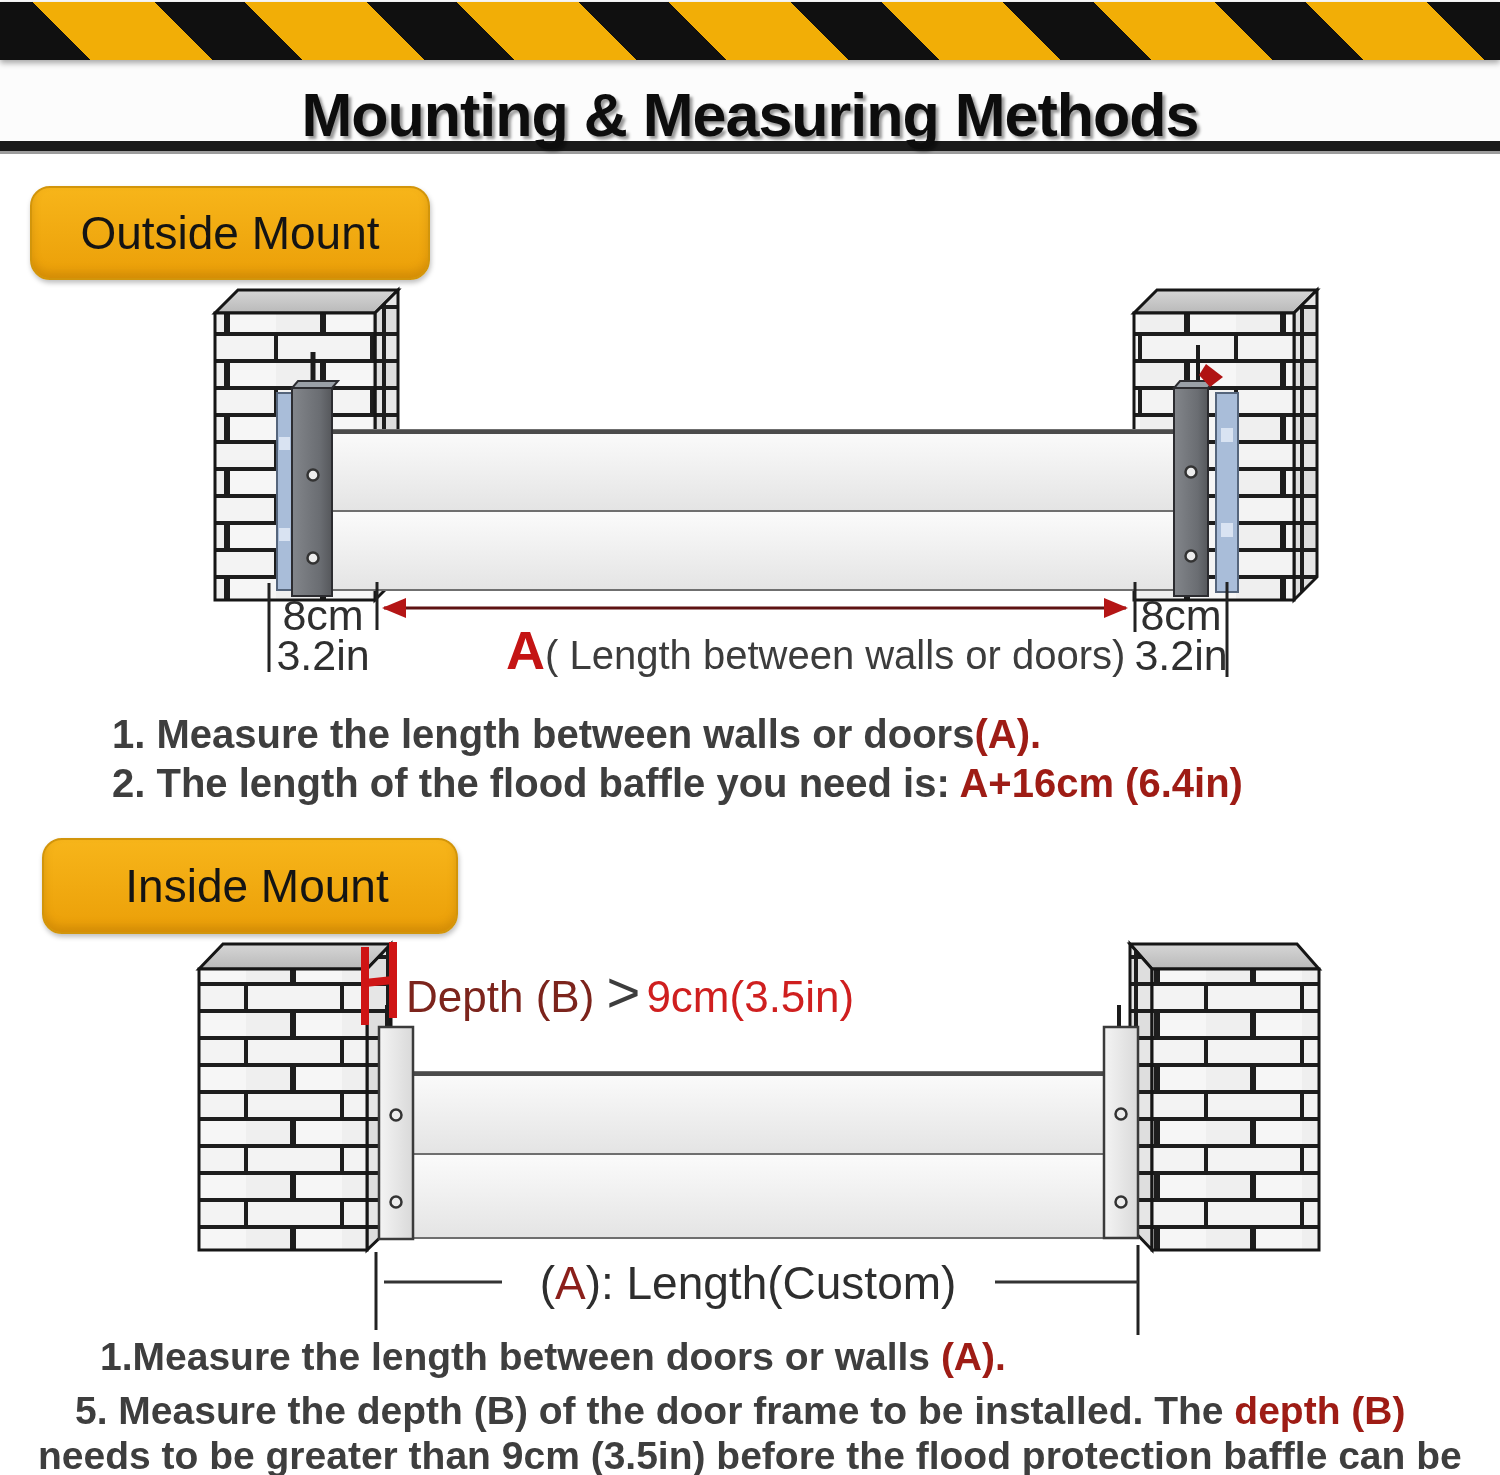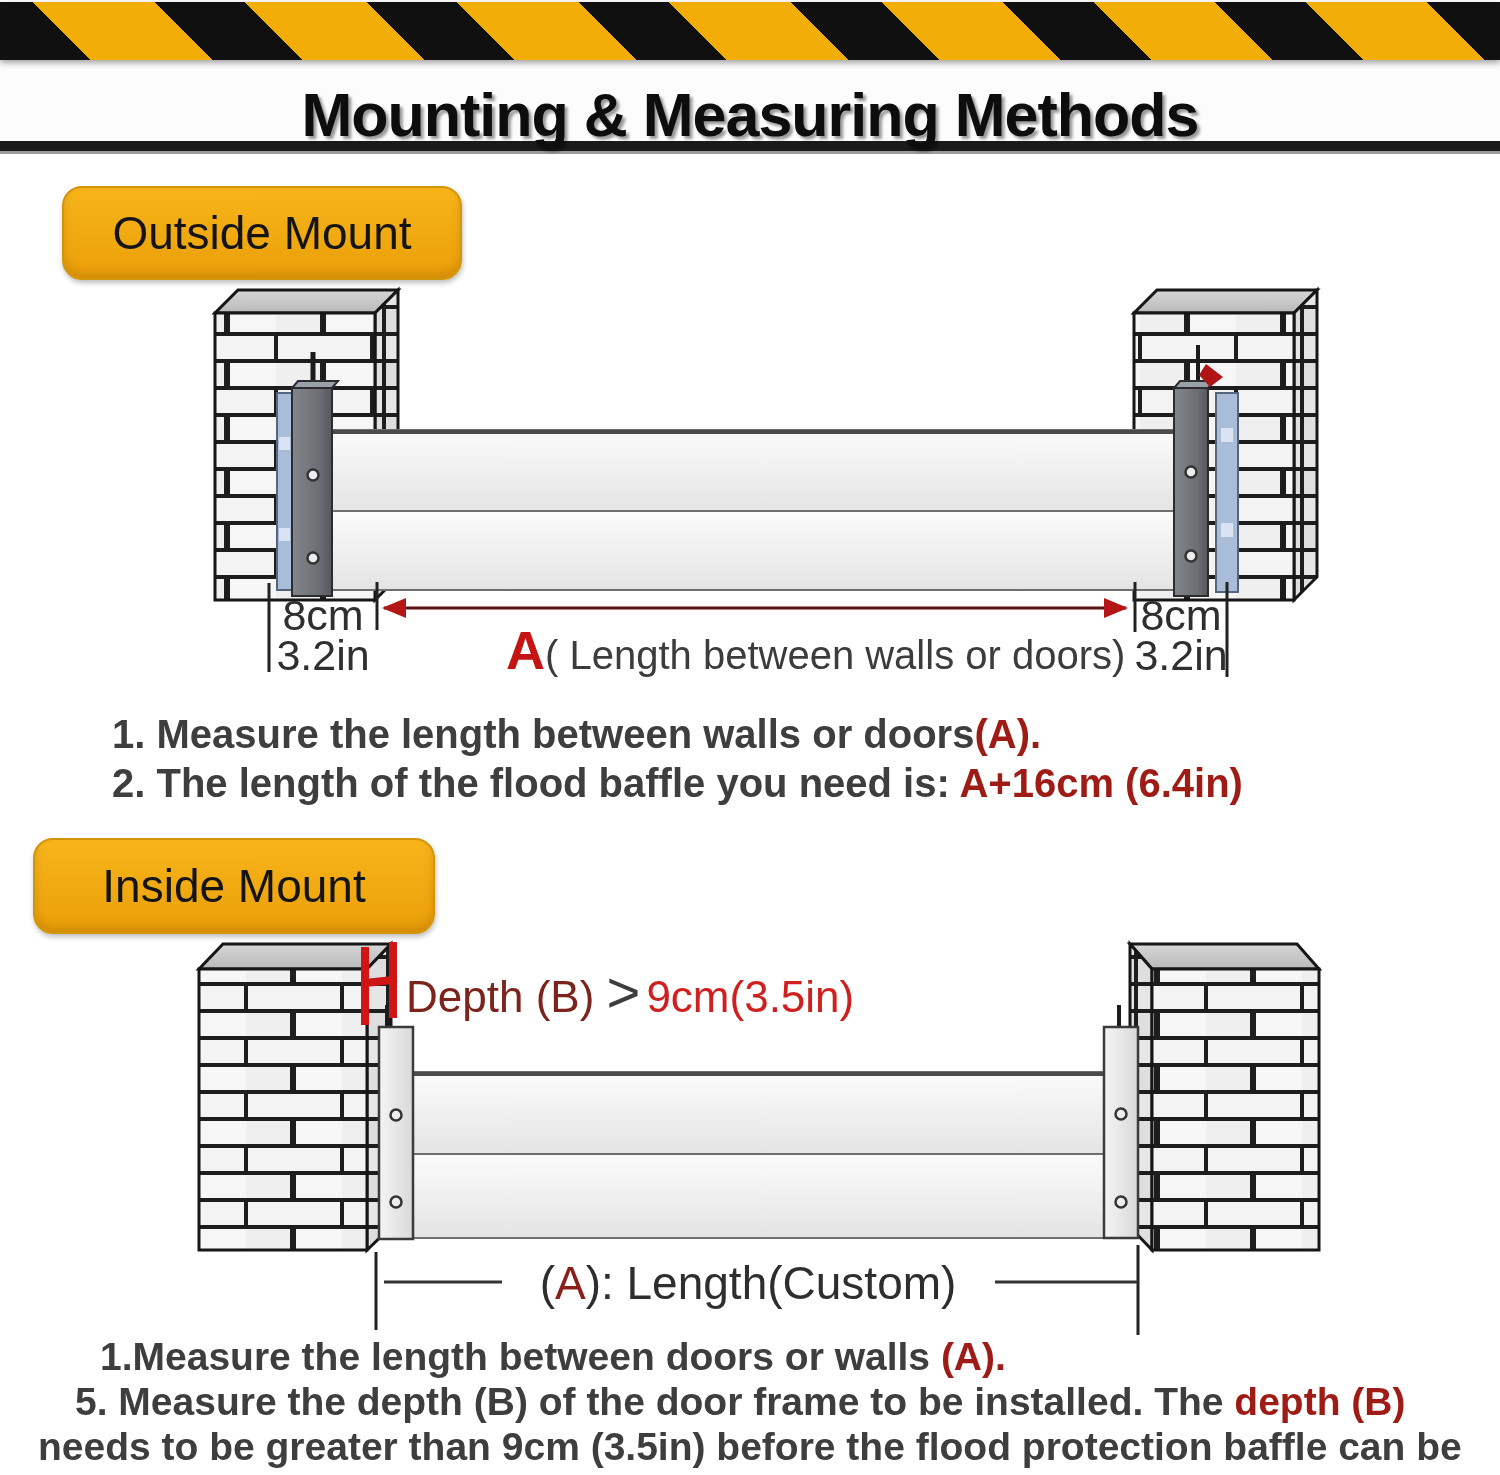--- a/index.html
+++ b/index.html
@@ -27,22 +27,22 @@
   }
 
   
   .tag {
     position:absolute; display:flex; align-items:center; justify-content:center;
     background:linear-gradient(#f7b51a,#eb9f08);
     border:2px solid #d2950b; border-radius:20px;
     box-shadow:1px 3px 5px rgba(0,0,0,.25), inset 0 -6px 9px rgba(150,92,0,.28);
     color:#141414; font-size:46px;
   }
-  .tag-outside { left:30px;  top:186px; width:396px; height:90px;margin-left:32px; }
-  .tag-inside  { left:33px;  top:838px; width:398px; height:92px; }
+  .tag-outside { left:30px;  top:186px; width:396px; height:90px; }
+  .tag-inside  { left:42px;  top:838px; width:398px; height:92px;padding-left:14px; }
 
   
   .scene-outside { position:absolute; left:180px; top:280px; width:1160px; height:420px; }
   .scene-inside  { position:absolute; left:150px; top:930px; width:1250px; height:410px; }
   .scene text { font-family:"Liberation Sans", sans-serif; }
   .outline { stroke:#161616; stroke-width:3; }
   .hole    { fill:#ededed; stroke:#333333; stroke-width:2.5; }
   .tick    { stroke:#222222; stroke-width:3; }
   .dim     { font-size:43px; fill:#2f2f2f; }
   .dimA    { font-size:54px; font-weight:bold; fill:#c41414; }
@@ -53,21 +53,21 @@
   .lenP    { font-size:46px; fill:#2e2e2e; }
   .lenA    { font-size:46px; fill:#8b1f1a; }
 
   
   .steps { position:absolute; color:#3e3e3e;font-weight:bold; }
   .steps p { margin:0; }
   .em { color:#9e1c15; }
   .steps-outside { left:112px; top:710px; font-size:40px; line-height:48px; }
   .steps-outside p + p { margin-top:1px; }
   .steps-inside { left:38px; top:1334px; width:1455px; font-size:39px; line-height:45px; }
-  .steps-inside .s1 { text-indent:62px; }
+  .steps-inside .s1 { text-indent:62px; margin-bottom:9px; }
   .steps-inside .s2 { text-indent:37px; }
 </style>
 </head>
 <body>
 
 <div class="page">
 
   <svg width="0" height="0" style="position:absolute" aria-hidden="true">
     <defs>
       <pattern id="brickF" width="96" height="54" patternUnits="userSpaceOnUse">

